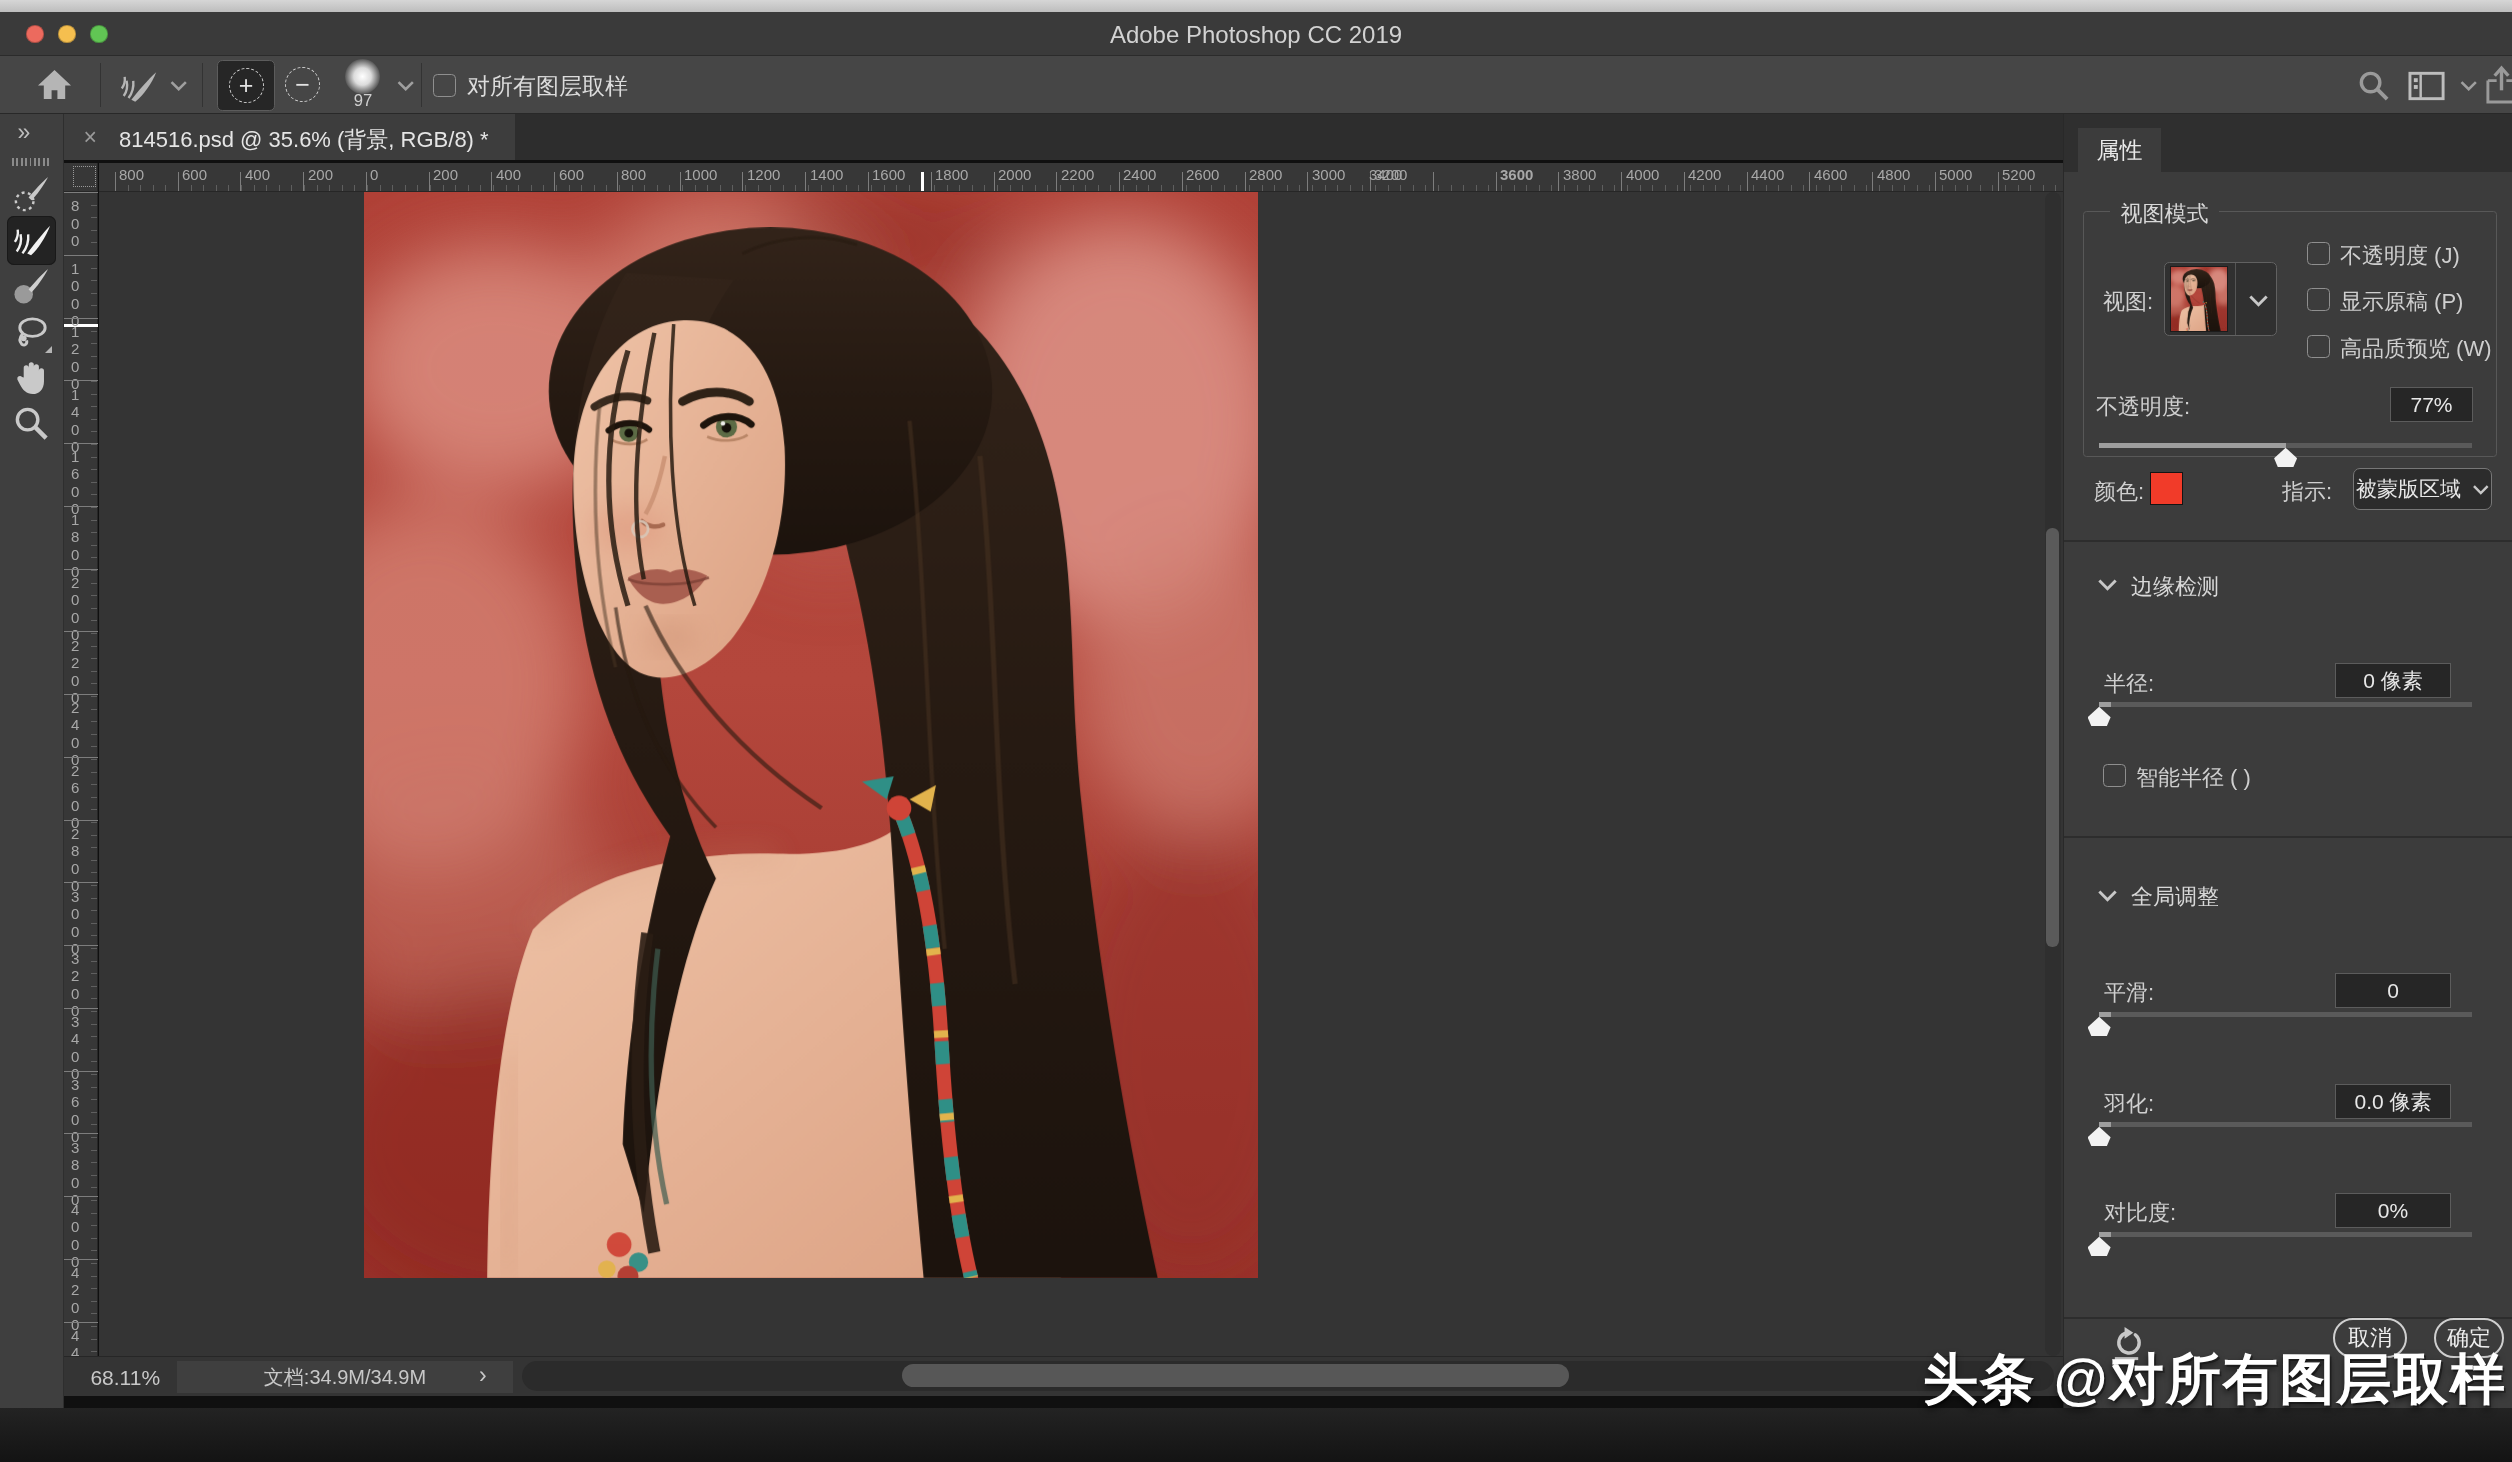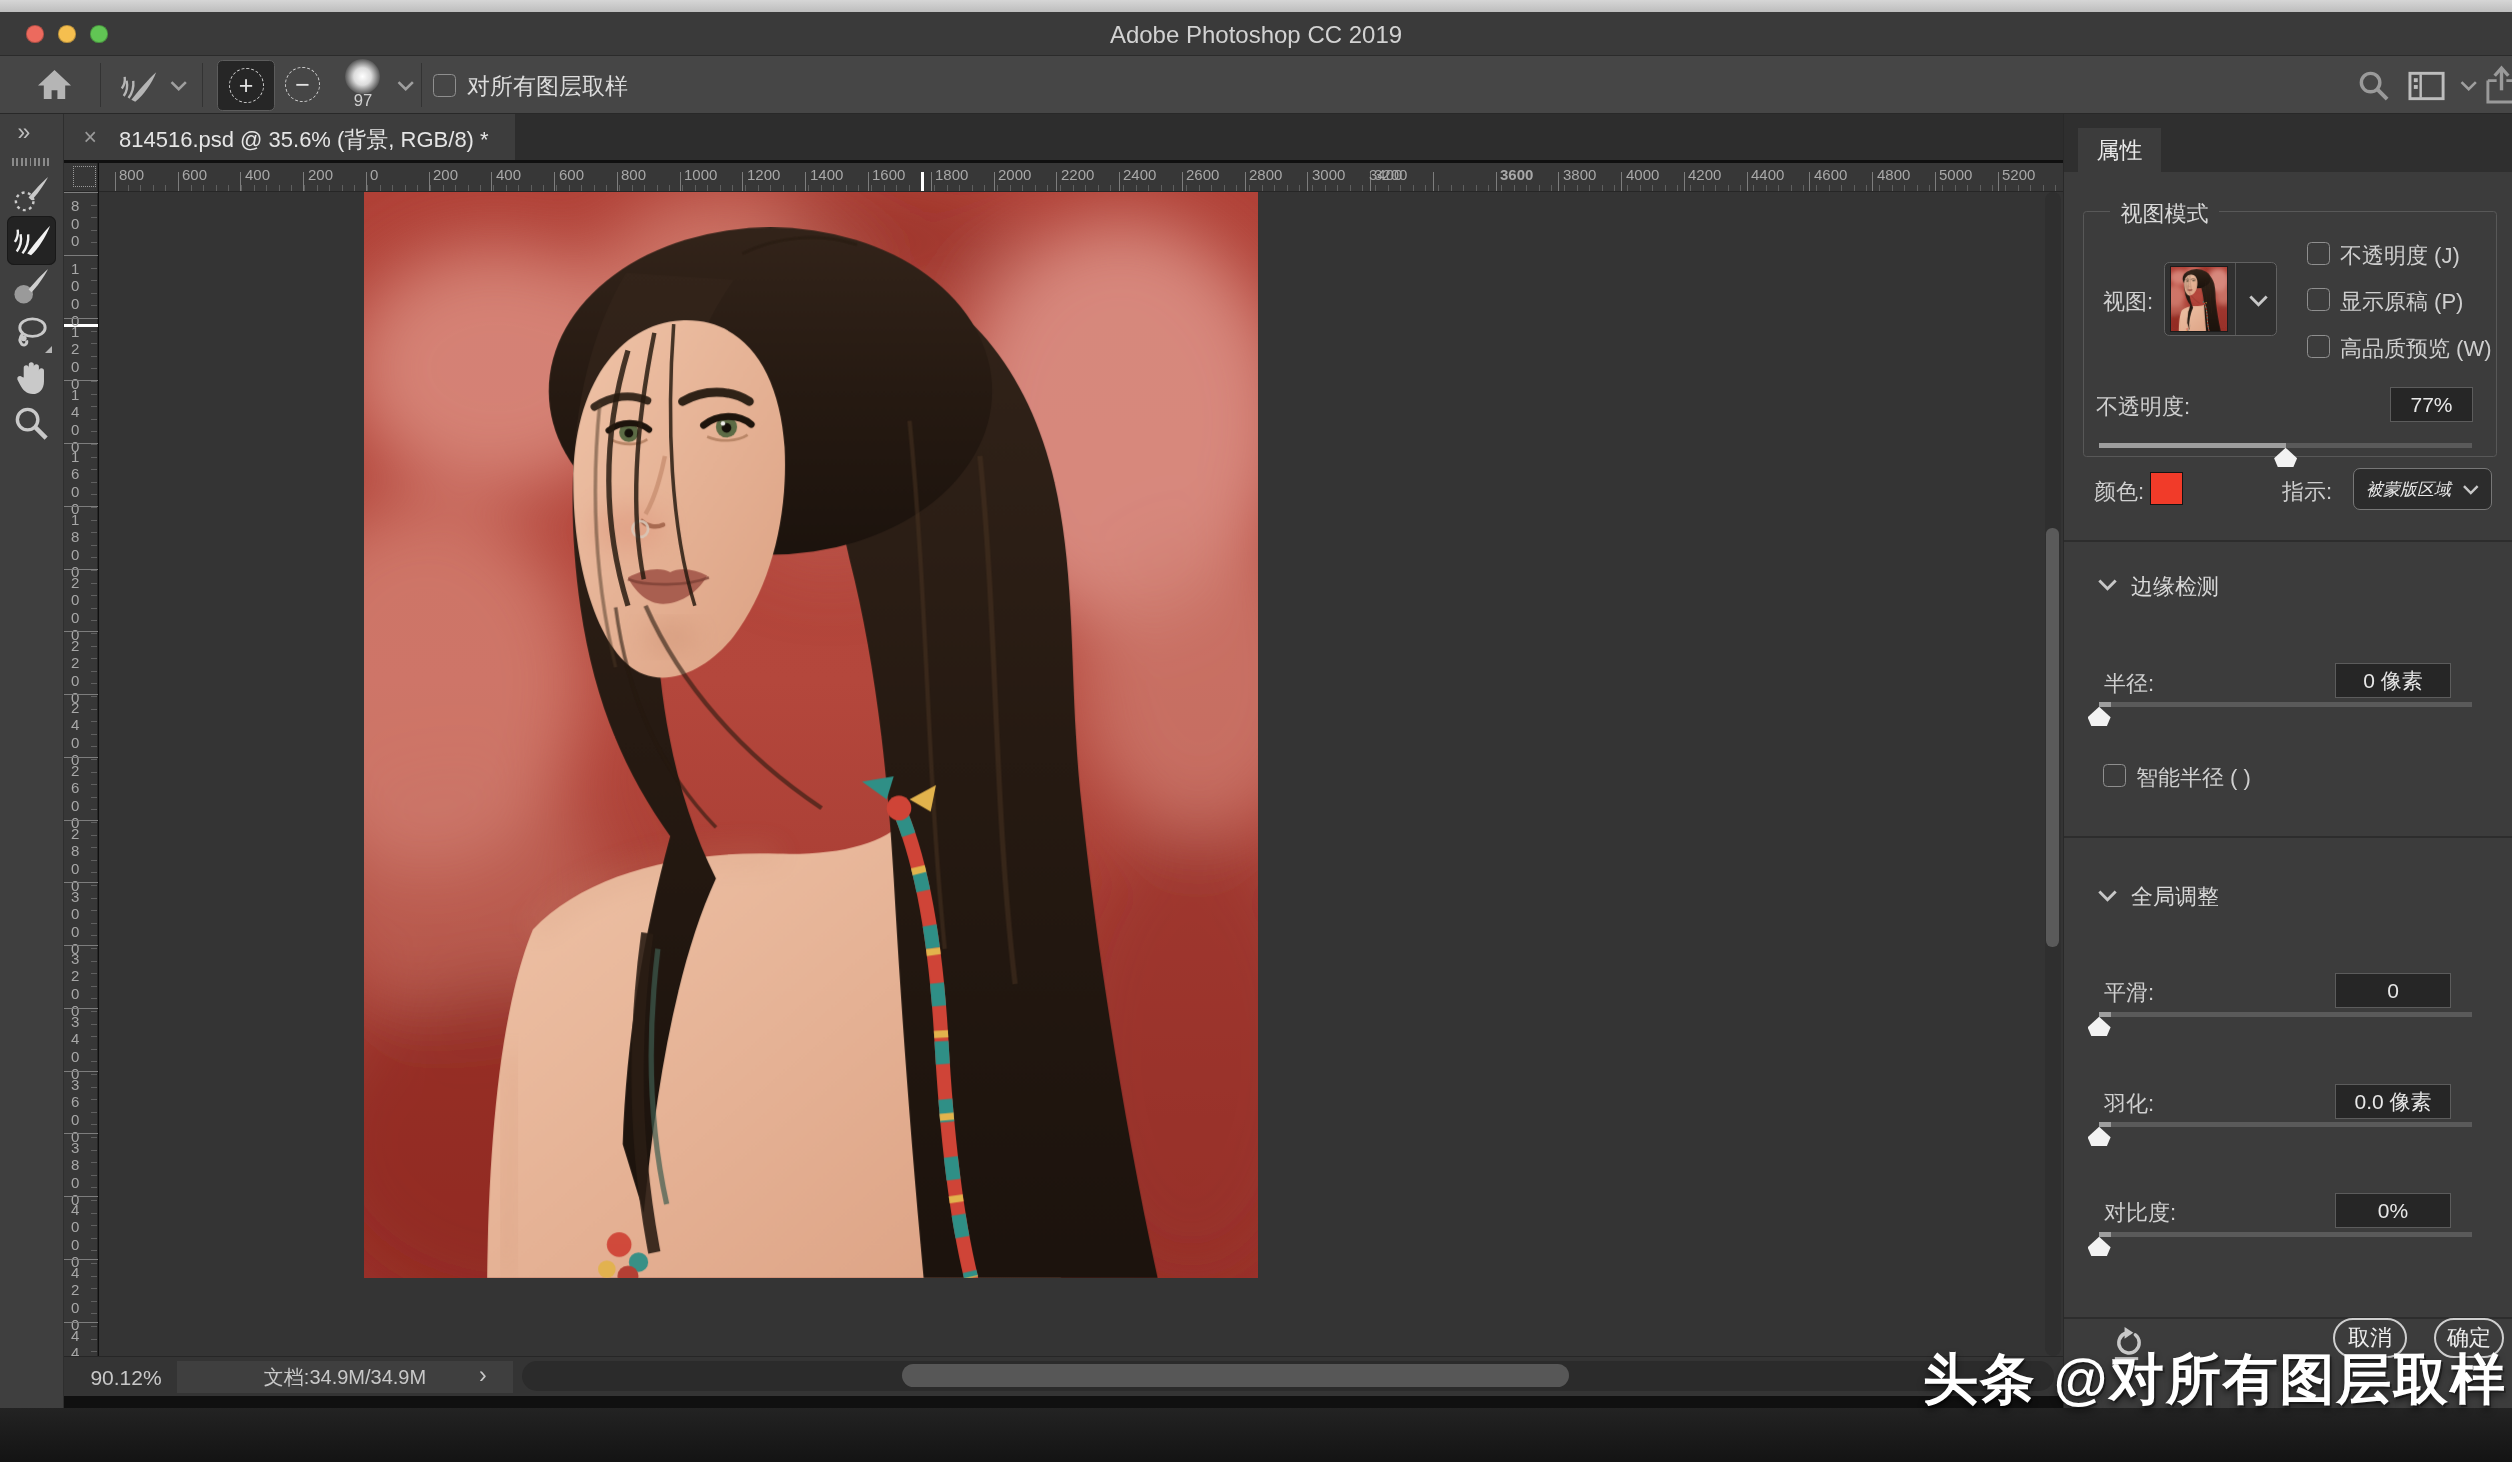--- a/index.html
+++ b/index.html
@@ -86,22 +86,22 @@
   #viewctl-div{left:70px;top:0;width:0.9px;height:72px;background:#555;}
   .valbox{background:#262626;border:0.9px solid #5c5c5c;color:#e8e8e8;font-size:21px;
           display:flex;align-items:center;justify-content:center;}
   .slider{height:26.4px;}
   .slider .track{position:absolute;left:0;top:5.3px;width:100%;height:4.4px;background:#5a5a5a;}
   .slider .fill{position:absolute;left:0;top:5.3px;height:4.4px;background:#9e9e9e;min-width:12.3px;}
   .slider .thumb{position:absolute;top:9.7px;width:23px;height:19.4px;background:#f2f2f2;
      clip-path:polygon(50% 0,100% 55%,84% 100%,16% 100%,0 55%);}
   .pdivider{left:0;width:449px;height:1.8px;background:#2d2d2d;}
   #swatch{left:86px;top:358px;width:33px;height:33px;border:1.8px solid #141414;}
-  .dd{background:#2c2c2c;border:0.9px solid #777;border-radius:7px;color:#e8e8e8;font-size:17px;
-      display:flex;align-items:center;justify-content:center;gap:10.6px;font-style:italic;}
+  .dd{background:#2c2c2c;border:0.9px solid #777;border-radius:7px;color:#e8e8e8;font-size:21px;
+      display:flex;align-items:center;justify-content:center;gap:10.6px;}
   .pill{border:2.6px solid #cfcfcf;border-radius:21px;background:transparent;color:#efefef;font-size:22px;
         display:flex;align-items:center;justify-content:center;}
   .chev{flex:0 0 auto;}
 
   #bottomedge{left:0;top:1408px;width:2512px;height:55px;background:linear-gradient(#232323,#131313);}
   #watermark{right:5.3px;top:1343px;color:#ffffff;font-size:55px;font-weight:800;letter-spacing:1.8px;
              text-shadow:0 3.5px 7px rgba(0,0,0,.6),1.8px 1.8px 0 rgba(0,0,0,.35);white-space:nowrap;}
 </style>
 </head>
 <body>
@@ -496,21 +496,21 @@
   <div class="abs" id="canvas">
     <svg class="abs" id="photo" viewBox="0 0 1016 1234" preserveAspectRatio="none">
       <use href="#photo-sym"></use>
     </svg>
     <div class="abs" id="vscroll">
       <div class="abs" id="vthumb"></div>
     </div>
   </div>
 
   <div class="abs" id="statusrow">
-    <span class="abs" id="zoomlvl">90.12%</span>
+    <span class="abs" id="zoomlvl">68.11%</span>
     <div class="abs" id="docbox">文档:34.9M/34.9M</div>
     <span class="abs" id="docexpand">›</span>
     <div class="abs" id="hscrolltrack">
       <div class="abs" id="hthumb"></div>
     </div>
   </div>
 
   <div class="abs" id="panel">
     <div class="abs" id="paneltabs">
       <div class="abs" id="propstab">属性</div>

